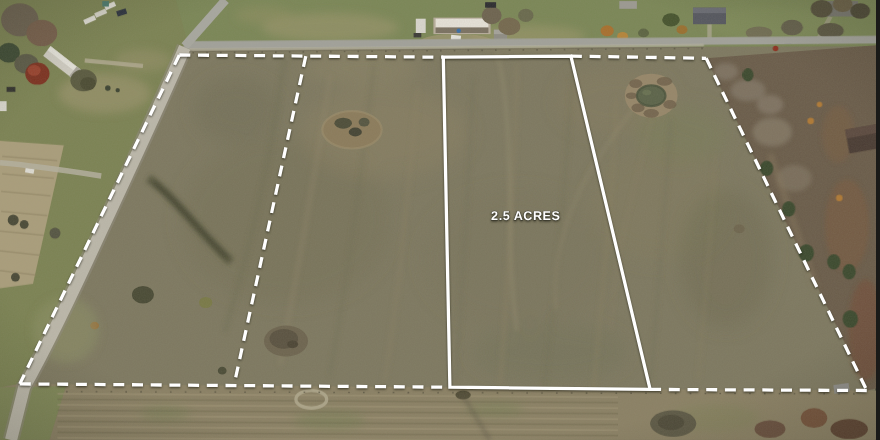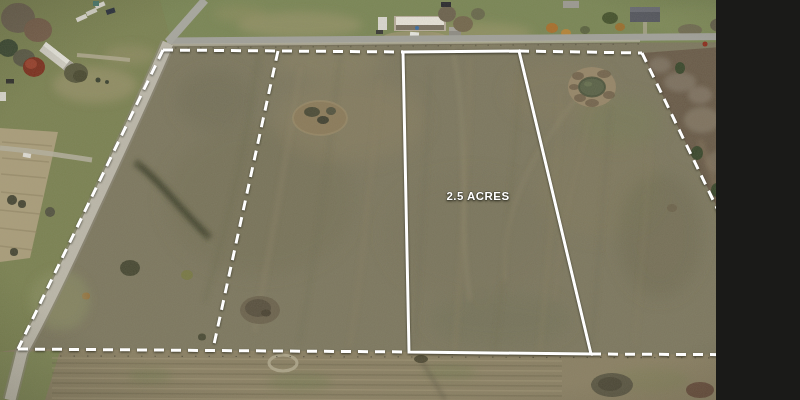--- a/index.html
+++ b/index.html
@@ -1,16 +1,16 @@
 <!DOCTYPE html>
 <html><head>
 <meta charset="utf-8">
 <style>
   html,body{margin:0;padding:0;background:#1a1a18;}
-  .stage{width:716px;height:400px;position:relative;overflow:hidden;font-family:"Liberation Sans",sans-serif;}
+  .stage{width:796px;height:400px;position:relative;overflow:hidden;font-family:"Liberation Sans",sans-serif;}
   svg{display:block;}
   .overlay{filter:drop-shadow(0 1.2px 1.2px rgba(22,22,10,.65));}
   .bdash{fill:none;stroke-width:3;stroke-dasharray:10 7;stroke-linecap:butt;}
   .bsolid{fill:none;stroke-width:3;stroke-linejoin:miter;}
   .acre-label{font-family:"Liberation Sans",sans-serif;font-weight:bold;font-size:11.5px;letter-spacing:.45px;
     fill:#ffffff;stroke:#34342a;stroke-width:.7;paint-order:stroke;text-anchor:middle;}
 </style>
 </head>
 <body>
 

